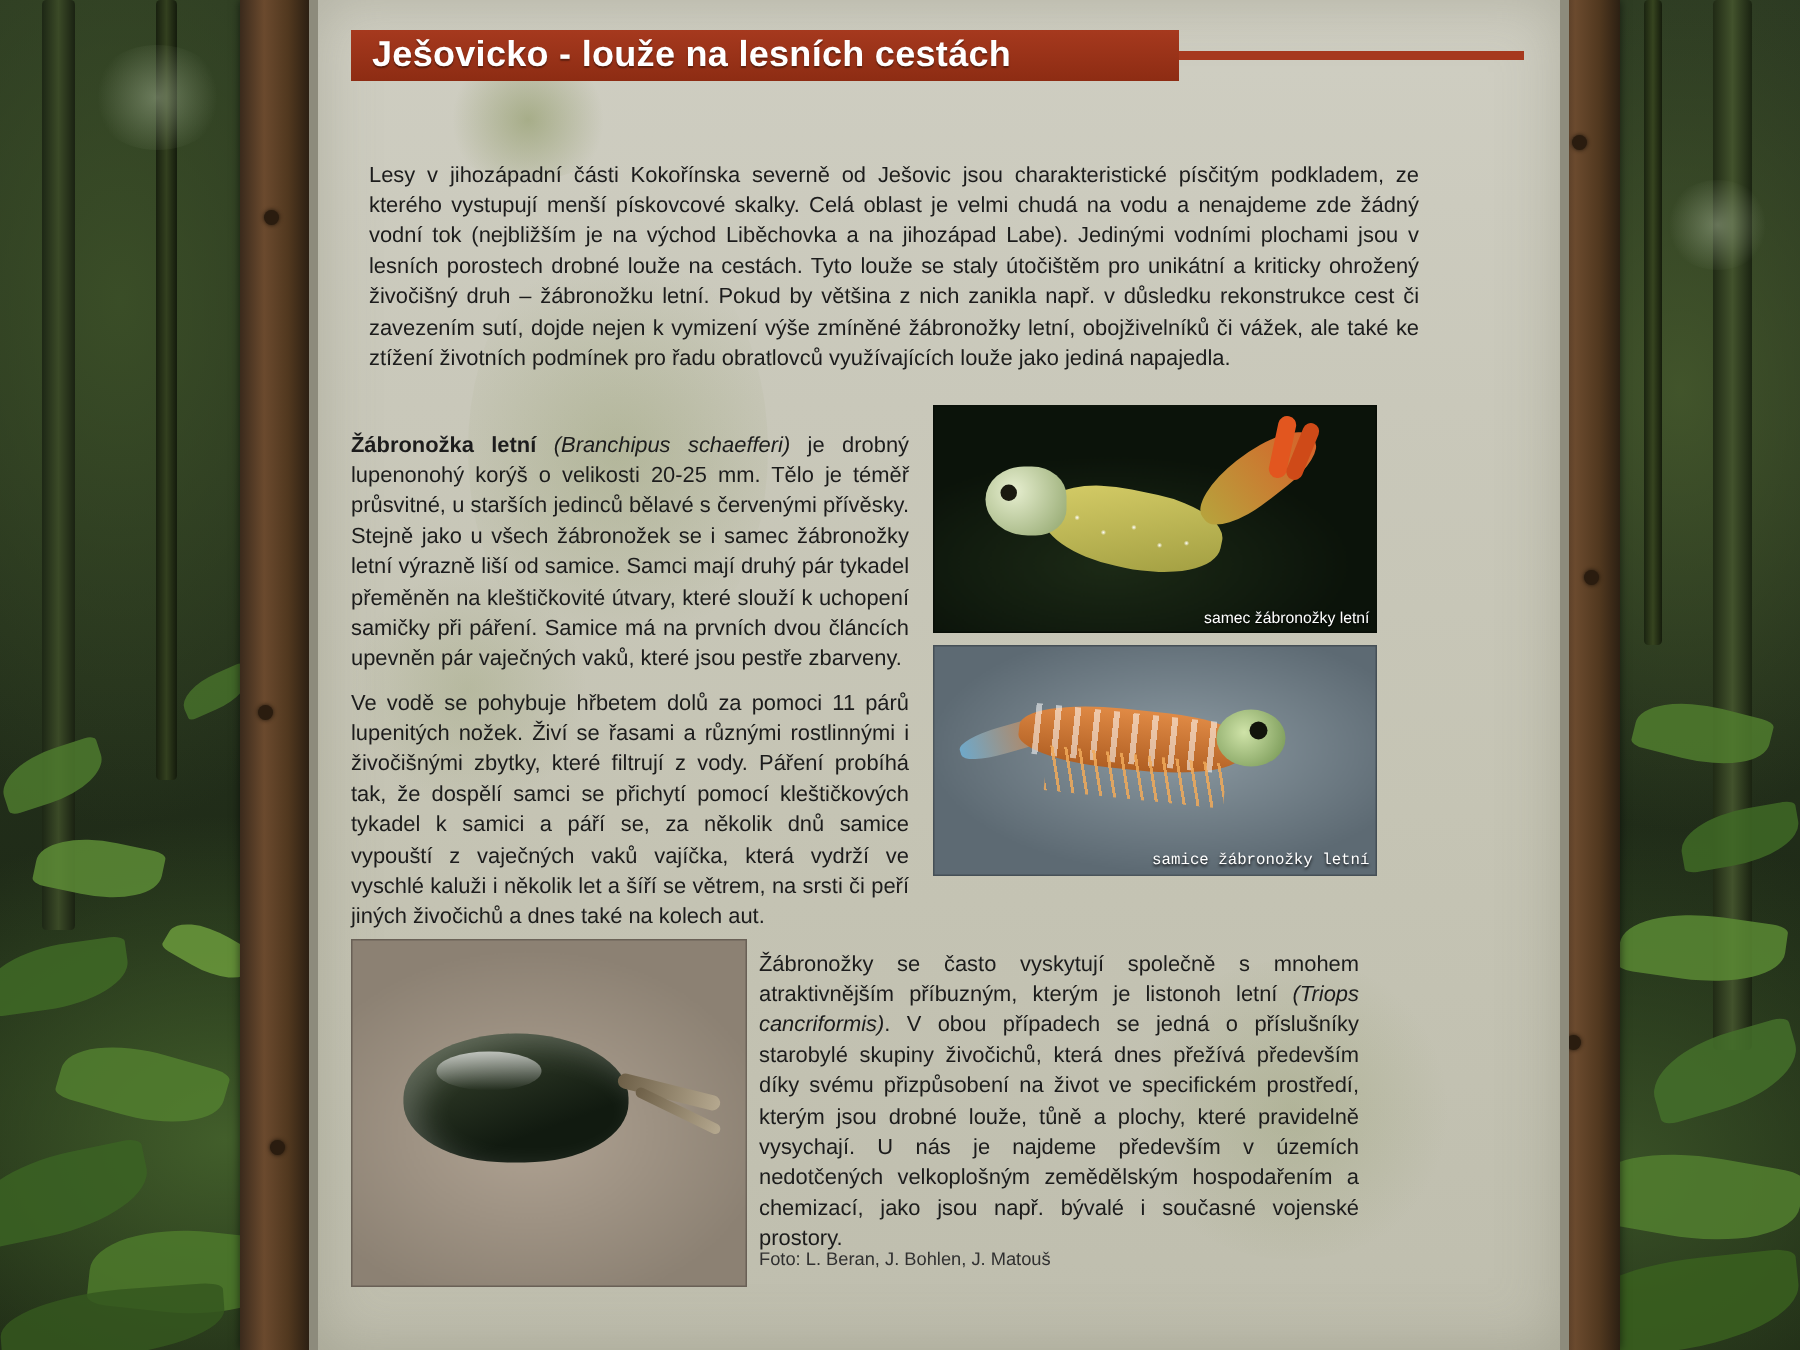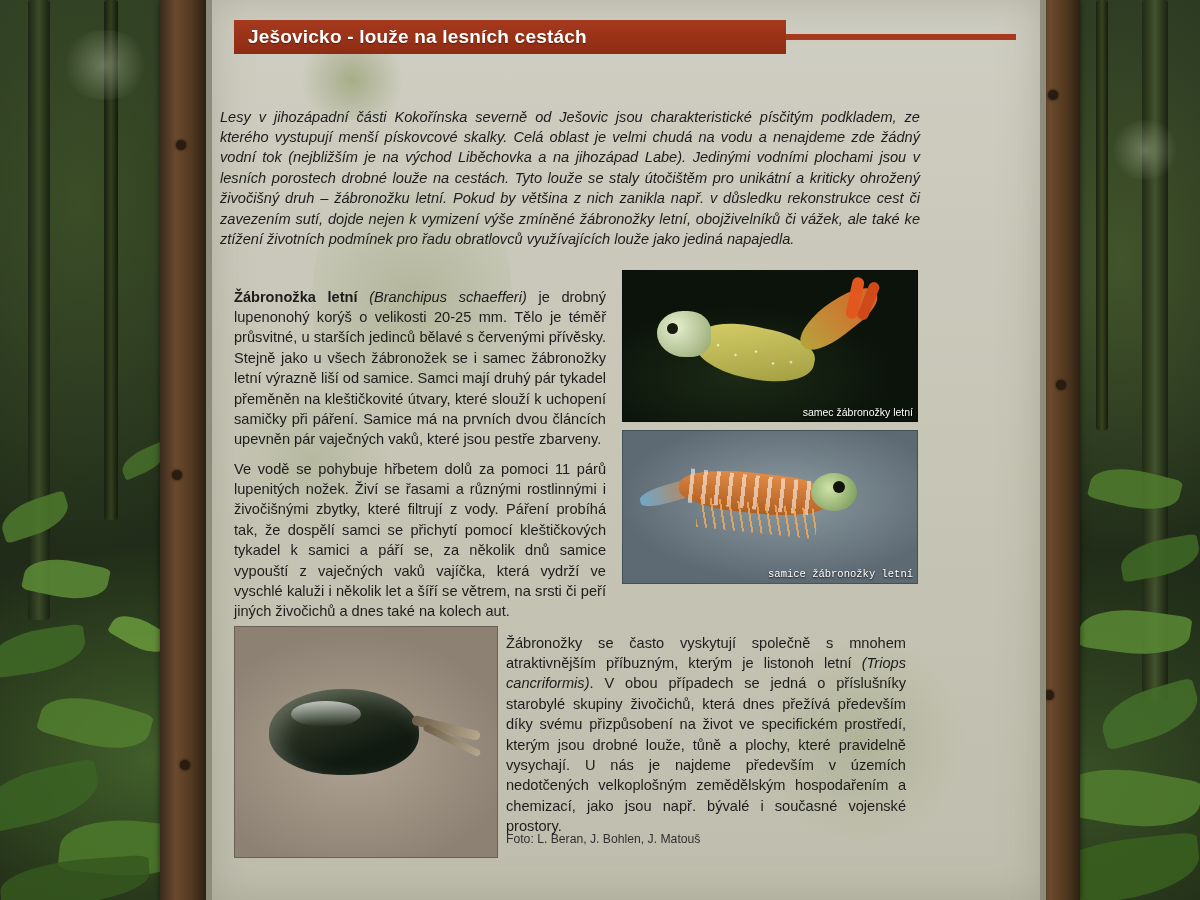--- a/index.html
+++ b/index.html
@@ -55,21 +55,21 @@
     pointer-events:none;
   }
   
   #content{position:absolute;left:0;top:0;width:828px;height:900px;padding:0 22px;box-sizing:border-box;}
   #title-bar{
     position:absolute;left:22px;top:20px;width:552px;height:34px;
     background:linear-gradient(180deg,#a6391e,#8d2c13);
     display:flex;align-items:center;
   }
   #title-bar .title{
-    color:#fff;font-size:19px;font-weight:bold;padding-left:14px;letter-spacing:.2px;
+    color:#fff;font-size:24px;font-weight:bold;padding-left:14px;letter-spacing:.2px;
     text-shadow:0 1px 1px rgba(0,0,0,.4);
   }
   #title-rule{
     position:absolute;left:574px;top:34px;width:230px;height:6px;background:#a6391e;
   }
   
   #logo{
     position:absolute;left:628px;top:0px;width:176px;height:84px;
     background:linear-gradient(180deg,#2f6fb5,#1d4f8f);
     border:2px solid #e9e9e3;box-sizing:border-box;
@@ -91,21 +91,21 @@
     position:absolute;left:102px;top:2px;width:44px;height:40px;background:#f2f2ee;
     clip-path:polygon(18% 100%,2% 46%,34% 4%,66% 0%,100% 52%,94% 100%);
   }
   #logo .name{
     font-size:9px;font-weight:bold;text-align:center;letter-spacing:1.4px;margin-top:1px;
   }
   
   .par{
     position:absolute;color:#1c1c1c;font-size:14.6px;line-height:20.4px;text-align:justify;
   }
-  #par-intro{left:8px;top:92px;width:700px;font-style:italic;}
+  #par-intro{left:34px;top:92px;width:700px;}
   #par-branchipus{left:22px;top:272px;width:372px;}
   #par-swim{left:22px;top:444px;width:372px;}
   #par-triops{left:294px;top:618px;width:400px;}
   .par b{font-weight:bold;}
   .par i{font-style:italic;}
   #photo-credit{
     position:absolute;left:294px;top:832px;font-size:12.2px;color:#303030;
   }
   #footer{
     position:absolute;left:22px;top:872px;width:700px;

